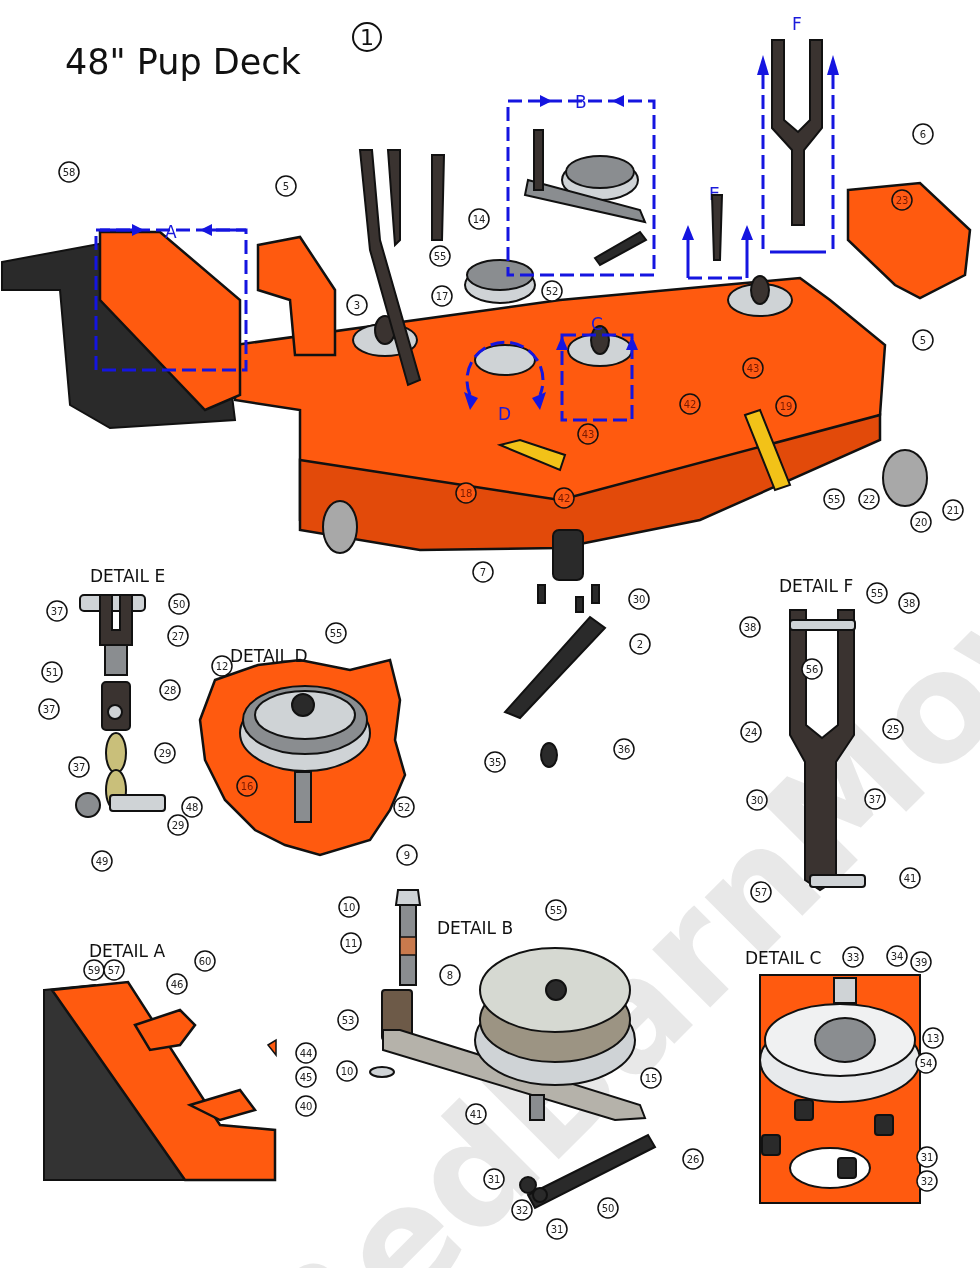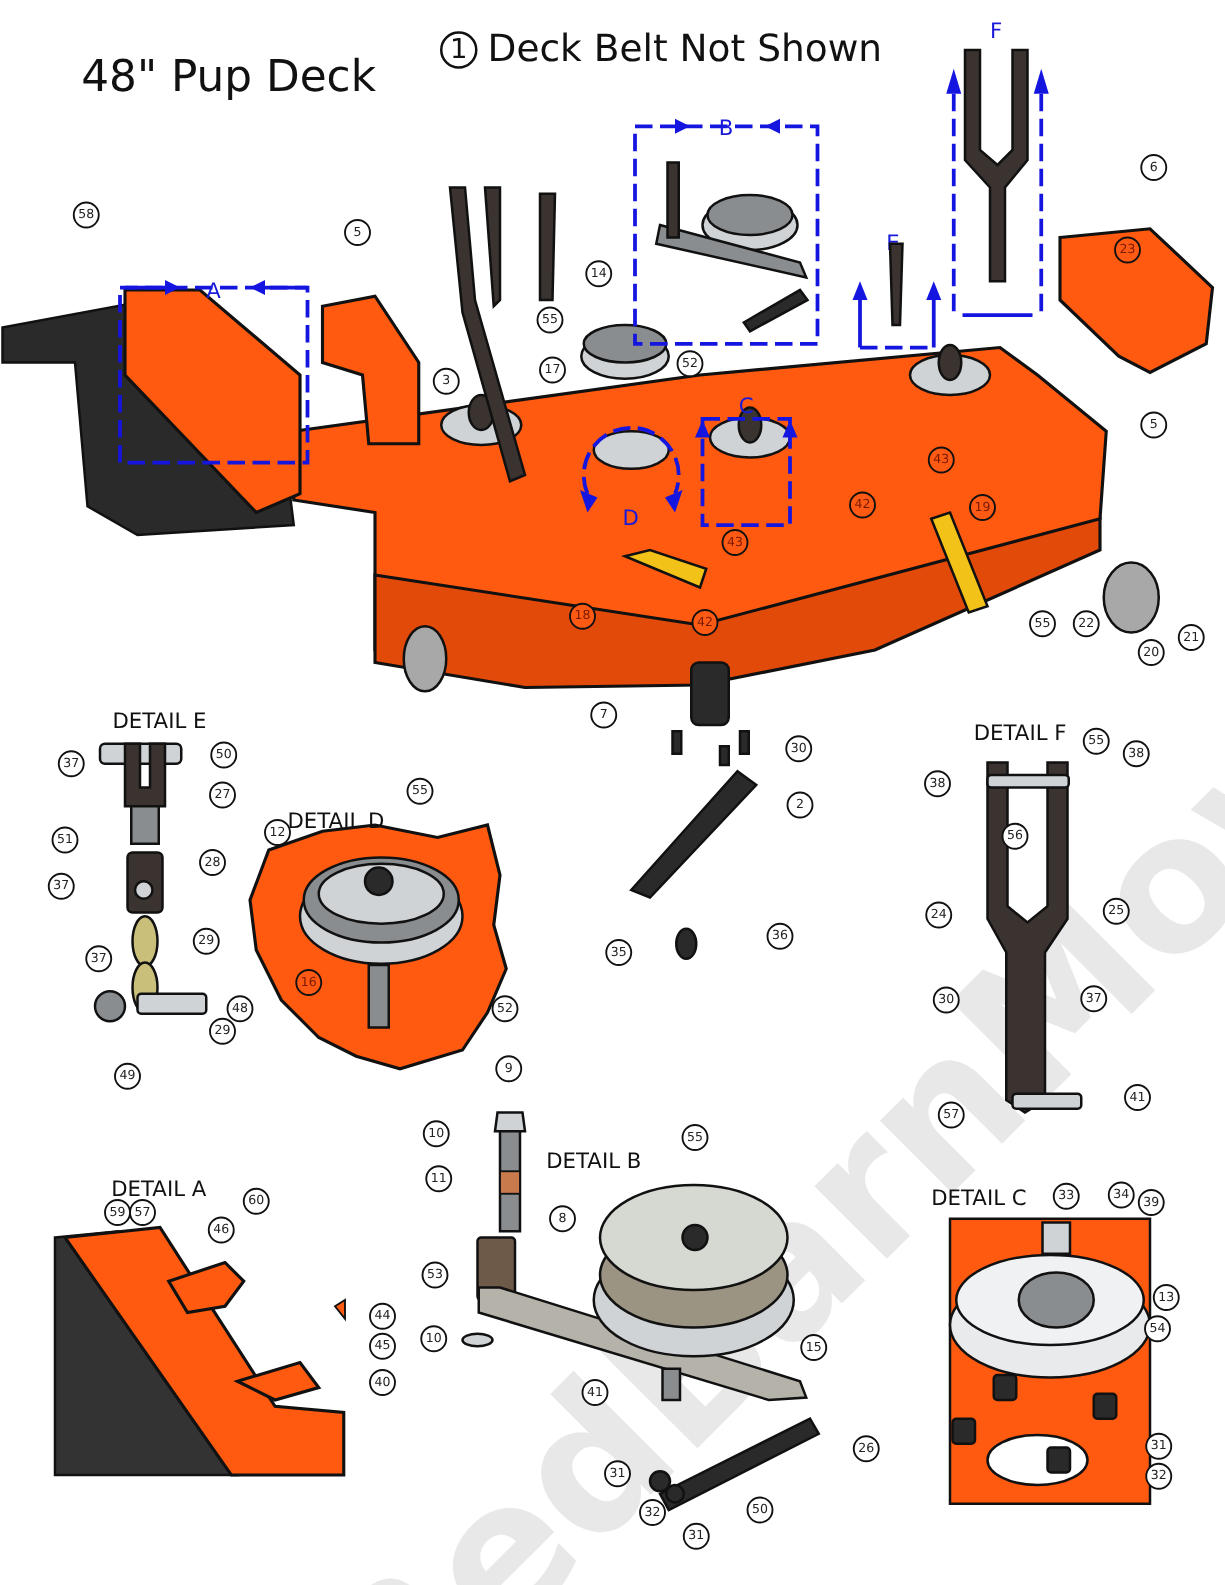--- a/index.html
+++ b/index.html
@@ -30,21 +30,20 @@
   .watermark { position:absolute; left:40px; top:150px; font-size:150px; font-weight:bold; color:rgba(150,150,150,0.22);
                transform:rotate(-45deg); transform-origin:50% 50%; white-space:nowrap; pointer-events:none;
                left:-30px; top:520px; }
 </style>
 </head>
 <body>
 
 <div class="title">48" Pup Deck</div>
 <div class="note">
   <span class="num">1</span>
-  <span>Deck Belt Not Shown</span>
 </div>
 
 <div class="watermark">RedBarnMowerParts.com</div>
 
 <svg class="diagram" width="980" height="1268" viewBox="0 0 980 1268">
 
   <g>
 
     <path class="black-part" d="M2,262 L120,240 L230,380 L235,420 L110,428 L70,405 L60,290 L2,290 Z"></path>
 

